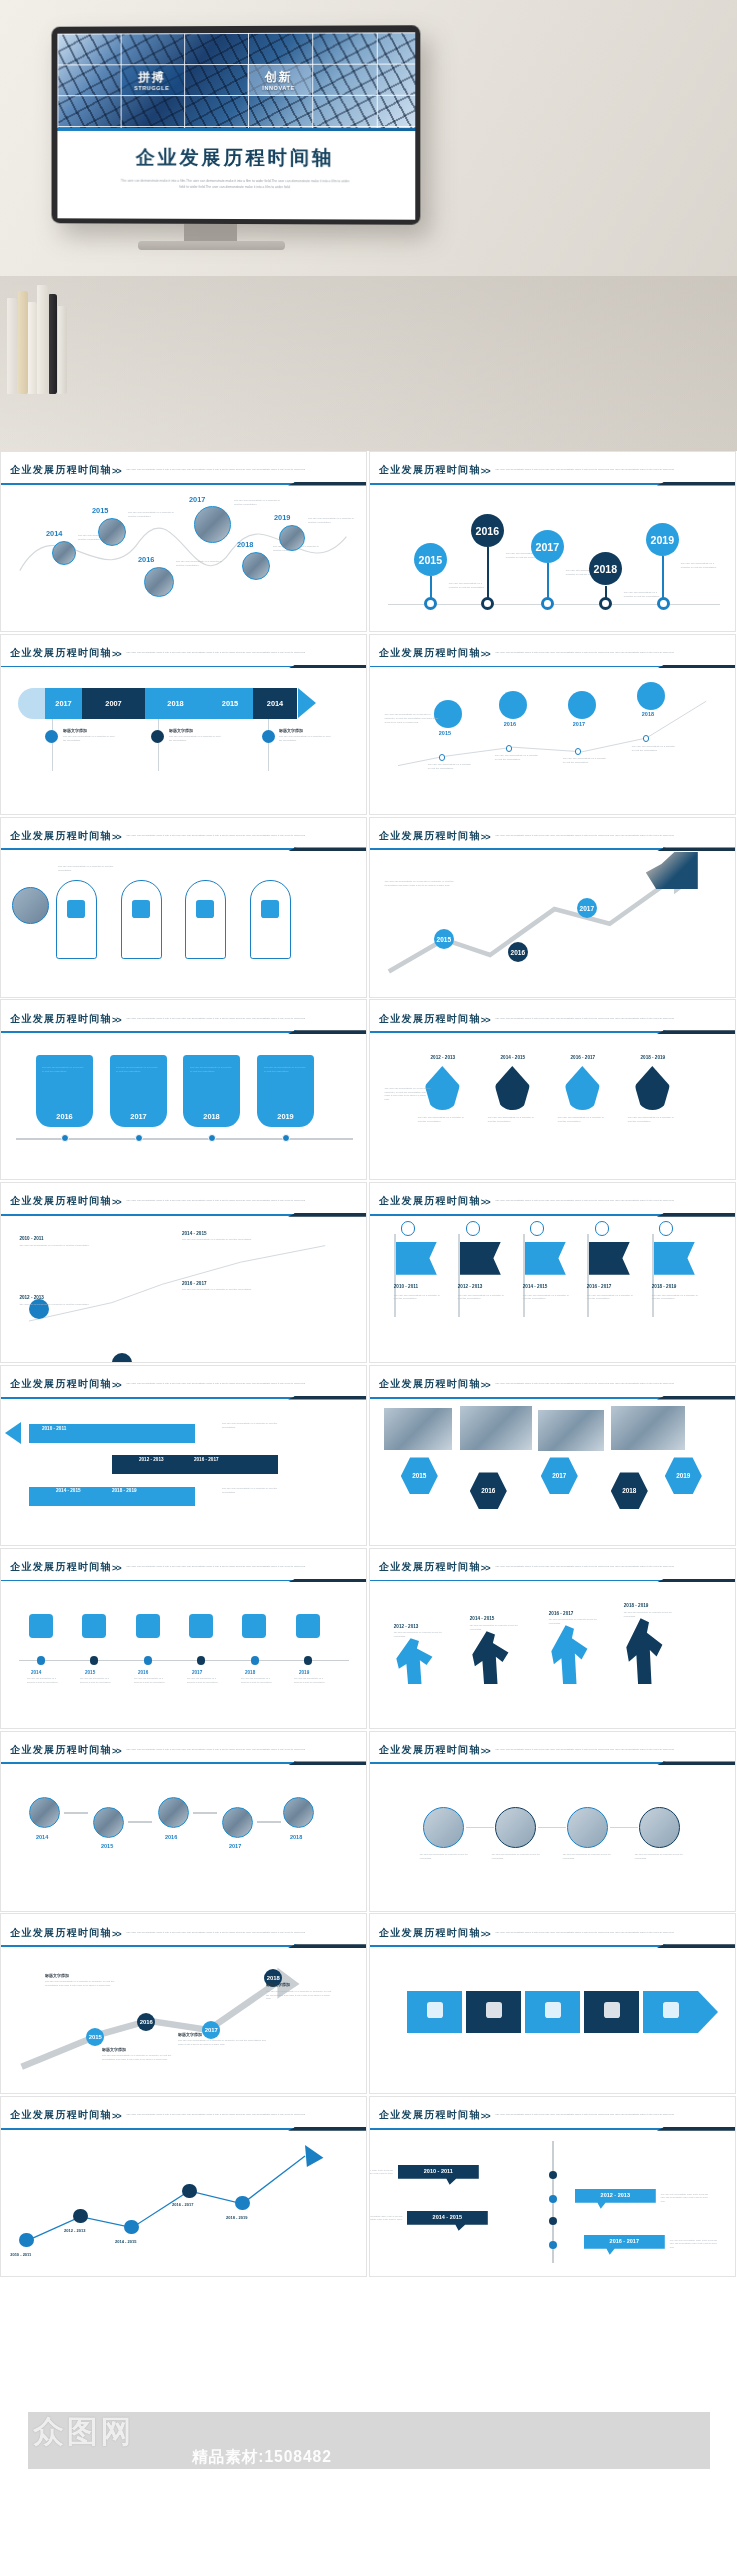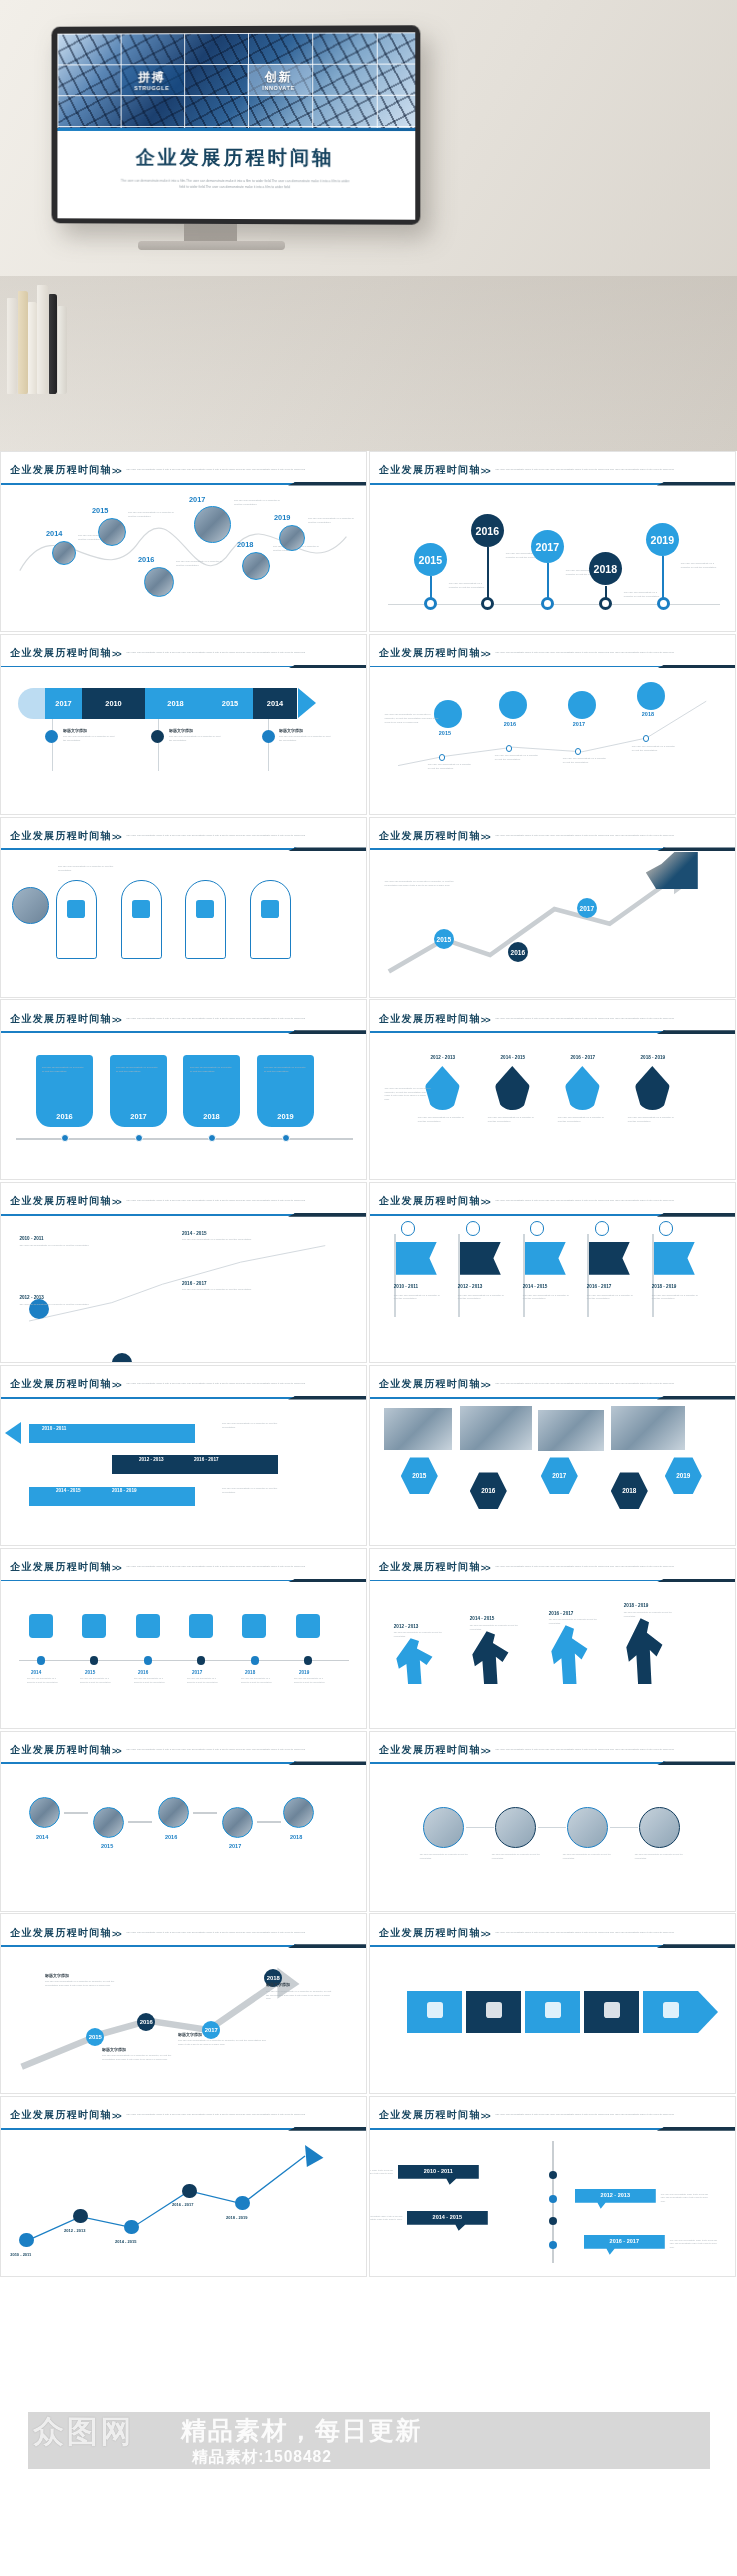--- a/index.html
+++ b/index.html
@@ -206,21 +206,21 @@
     <div class="slide">
       <div class="s-head"><span class="s-title">企业发展历程时间轴</span><span class="s-arrows">&gt;&gt;</span><span class="s-desc">The user can demonstrate make it into a film.The user can demonstrate make it into a film to wider field.The user can demonstrate make it into a film to wider field</span></div>
       <div class="s-rule">
         <div class="bar"></div>
         <div class="tri"></div>
         <div class="dark"></div>
       </div>
       <div class="s-body">
         <div style="position: absolute; left: 16.6px; top: 18.4px; width: 31px; height: 31px; border-radius: 15.7px 0px 0px 15.7px; background: rgb(188, 220, 242);"></div>
         <div style="position: absolute; left: 44px; top: 18.4px; width: 37px; height: 31px; background: rgb(42, 159, 224); color: rgb(255, 255, 255); display: flex; align-items: center; justify-content: center; font-size: 7.4px; font-weight: 700;">2017</div>
-        <div style="position: absolute; left: 81px; top: 18.4px; width: 63px; height: 31px; background: rgb(16, 59, 92); color: rgb(255, 255, 255); display: flex; align-items: center; justify-content: center; font-size: 7.4px; font-weight: 700;">2010</div>
+        <div style="position: absolute; left: 81px; top: 18.4px; width: 63px; height: 31px; background: rgb(16, 59, 92); color: rgb(255, 255, 255); display: flex; align-items: center; justify-content: center; font-size: 7.4px; font-weight: 700;">2007</div>
         <div style="position: absolute; left: 144px; top: 18.4px; width: 61px; height: 31px; background: rgb(42, 159, 224); color: rgb(255, 255, 255); display: flex; align-items: center; justify-content: center; font-size: 7.4px; font-weight: 700;">2018</div>
         <div style="position: absolute; left: 205px; top: 18.4px; width: 48px; height: 31px; background: rgb(42, 159, 224); color: rgb(255, 255, 255); display: flex; align-items: center; justify-content: center; font-size: 7.4px; font-weight: 700;">2015</div>
         <div style="position: absolute; left: 252px; top: 18.4px; width: 44px; height: 31px; background: rgb(16, 59, 92); color: rgb(255, 255, 255); display: flex; align-items: center; justify-content: center; font-size: 7.4px; font-weight: 700;">2014</div>
         <div style="position: absolute; left: 297px; top: 18.4px; width: 0px; height: 0px; border-left: 18.4px solid rgb(42, 159, 224); border-top: 15.7px solid transparent; border-bottom: 15.7px solid transparent;"></div>
         <div style="position: absolute; left: 51px; top: 50px; width: 0.9px; height: 52px; background: rgb(207, 214, 219);"></div>
         <div style="position: absolute; left: 44px; top: 61px; width: 13px; height: 13px; border-radius: 50%; background: rgb(27, 127, 196);"></div>
         <div class="lbl-t" style="position: absolute; left: 62px; top: 59px;">标题文字添加</div>
         <div class="lbl-p" style="position: absolute; left: 62px; top: 66px; width: 55px;">The user can demonstrate on a projector or print the presentation.</div>
         <div style="position: absolute; left: 157px; top: 50px; width: 0.9px; height: 52px; background: rgb(207, 214, 219);"></div>
         <div style="position: absolute; left: 150px; top: 61px; width: 13px; height: 13px; border-radius: 50%; background: rgb(16, 59, 92);"></div>
@@ -654,16 +654,15 @@
         <div style="position: absolute; left: 179px; top: 109px; width: 8.3px; height: 8.3px; border-radius: 50%; background: rgb(27, 127, 196);"></div>
         <div class="lbl-p" style="position: absolute; left: 300px; top: 107px; width: 52px; font-size: 2.2px;">The user can demonstrate make it into a film.The user can demonstrate make it into a film to wider field.</div>
       </div>
     </div>
   </div>
 <div class="clear"></div>
 
 <div class="wm">
   <div class="wm-band"></div>
   <div class="wm-logo">众图网</div>
-  <div class="wm-txt">精品素材，每日更新</div>
   <div class="wm-no">精品素材:1508482</div>
 </div>
 
 
 </body></html>

